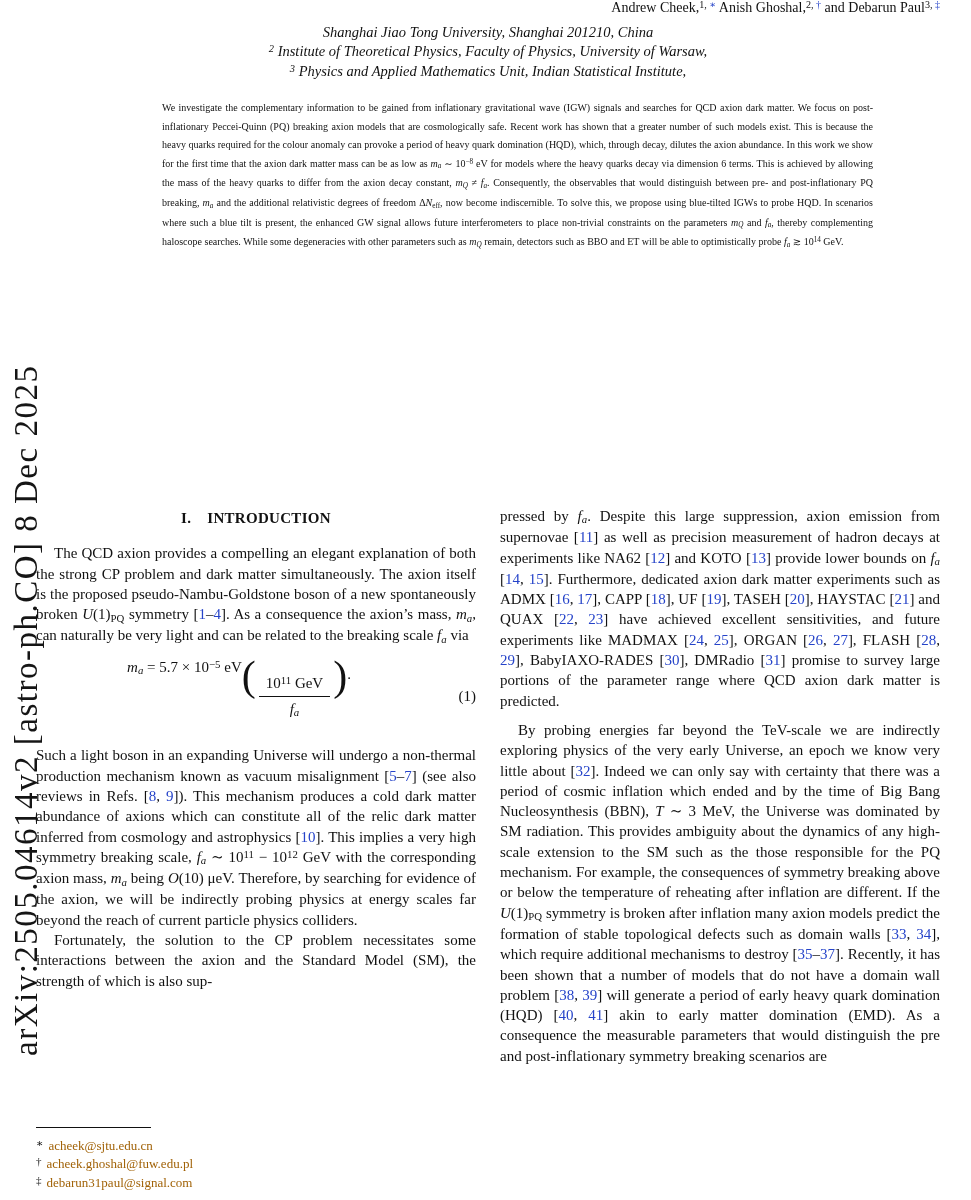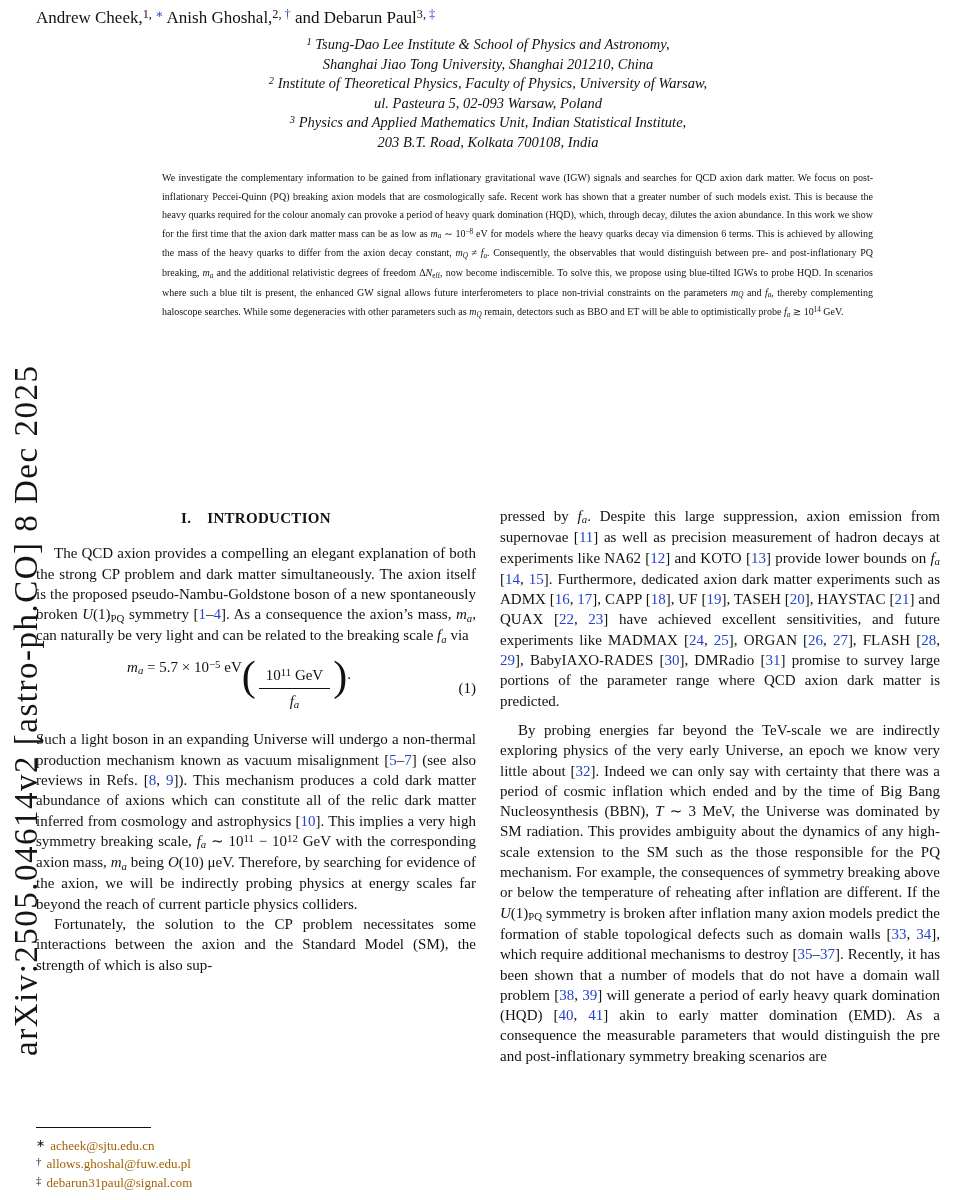--- a/index.html
+++ b/index.html
@@ -8,72 +8,69 @@
     font-family:"Liberation Serif","DejaVu Serif",serif;color:#111;
   }
   
   .banner{
     position:absolute;left:8px;top:1056px;transform:rotate(-90deg);transform-origin:0 0;
     white-space:nowrap;font-size:33px;letter-spacing:1.5px;color:#151515;
   }
   
   .content{position:absolute;left:36px;top:0;width:904px;}
   .title{text-align:center;font-weight:bold;font-size:19px;margin-top:4px;}
-  .authors{text-align:left;font-size:17px;margin-top:8px;}
+  .authors{text-align:right;font-size:14px;margin-top:0;}
   .affils{text-align:center;font-style:italic;font-size:14.5px;line-height:19px;margin-top:7px;}
   .affil-line{min-height:19px;}
   .abstract{margin:17px 67px 0 126px;text-align:justify;font-size:10px;line-height:18.6px;}
   
-  .columns{position:absolute;left:36px;top:500px;width:904px;height:692px;display:flex;gap:24px;font-family:Liberation Serif, serif;}
+  .columns{position:absolute;left:36px;top:500px;width:904px;height:692px;display:flex;gap:24px;}
   .col{width:443px;font-size:15px;line-height:20.3px;text-align:justify;}
   .col-left{position:relative;}
   .col-right{padding-top:6px;}
   .section-heading{text-align:center;font-weight:bold;font-size:15px;margin:8px 0 15px 0;letter-spacing:.3px;}
   .section-heading .num{margin-right:16px;}
   p.para{margin:0;text-indent:18px;}
   p.para.noindent{text-indent:0;}
   p.para.gap{margin-top:9px;}
   
   .m{font-style:italic;}
   .sup{font-size:.72em;position:relative;top:-.38em;}
   .sub{font-size:.72em;position:relative;top:.22em;}
   .msub{font-size:.72em;position:relative;top:.22em;font-style:italic;}
   .cite{color:#2543c9;}
   .link{color:#a16207;}
   
   .equation{display:flex;align-items:center;margin:10px 0 9px 0;}
   .eq-body{flex:1;display:flex;justify-content:center;}
   .eq-tag{width:34px;text-align:right;}
-  .frac{display:inline-block;text-align:center;margin:8px 3px;}
+  .frac{display:inline-block;text-align:center;margin:16px 3px;}
   .frac .num{display:block;padding:0 7px 2px 7px;border-bottom:1px solid #111;}
   .frac .den{display:block;padding-top:2px;}
   .paren{font-size:42px;line-height:1;font-weight:normal;position:relative;top:-2px;}
   .eq-period{position:relative;top:7px;}
   
   .fnblock{position:absolute;bottom:0;left:0;font-size:13px;line-height:16.5px;}
   .fnrule{width:115px;border-top:1px solid #111;margin-bottom:9px;}
   .fn{margin:0;padding:1px 0;}
   .fn .sym{font-size:11px;position:relative;top:-3px;margin-right:5px;}
 </style>
 </head>
 <body>
 
 <div class="page">
 
   <div class="banner">arXiv:2505.04614v2  [astro-ph.CO]  8 Dec 2025</div>
 
   <div class="content">
     <div class="authors"><span>Andrew Cheek,</span><span class="sup">1, </span><span class="sup cite">∗</span><span> Anish Ghoshal,</span><span class="sup">2, </span><span class="sup cite">†</span><span> and Debarun Paul</span><span class="sup">3, </span><span class="sup cite">‡</span></div>
     <div class="affils">
-      <div class="affil-line"><span class="sup">1</span><span> Tsung-Dao Lee Institute &amp; School of Physics and Astronomy,</span></div>
       <div class="affil-line"><span>Shanghai Jiao Tong University, Shanghai 201210, China</span></div>
       <div class="affil-line"><span class="sup">2</span><span> Institute of Theoretical Physics, Faculty of Physics, University of Warsaw,</span></div>
-      <div class="affil-line"><span>ul.  Pasteura 5, 02-093 Warsaw, Poland</span></div>
       <div class="affil-line"><span class="sup">3</span><span> Physics and Applied Mathematics Unit, Indian Statistical Institute,</span></div>
-      <div class="affil-line"><span>203 B.T. Road, Kolkata 700108, India</span></div>
     </div>
     <div class="abstract"><span>We investigate the complementary information to be gained from inflationary gravitational wave (IGW) signals and searches for QCD axion dark matter.  We focus on post-inflationary Peccei-Quinn (PQ) breaking axion models that are cosmologically safe.  Recent work has shown that a greater number of such models exist.  This is because the heavy quarks required for the colour anomaly can provoke a period of heavy quark domination (HQD), which, through decay, dilutes the axion abundance.  In this work we show for the first time that the axion dark matter mass can be as low as </span><span class="m">m</span><span class="msub">a</span><span> ∼ 10</span><span class="sup">−8</span><span> eV for models where the heavy quarks decay via dimension 6 terms. This is achieved by allowing the mass of the heavy quarks to differ from the axion decay constant, </span><span class="m">m</span><span class="msub">Q</span><span> ≠ </span><span class="m">f</span><span class="msub">a</span><span>. Consequently, the observables that would distinguish between pre- and post-inflationary PQ breaking, </span><span class="m">m</span><span class="msub">a</span><span> and the additional relativistic degrees of freedom Δ</span><span class="m">N</span><span class="sub">eff</span><span>, now become indiscernible. To solve this, we propose using blue-tilted IGWs to probe HQD. In scenarios where such a blue tilt is present, the enhanced GW signal allows future interferometers to place non-trivial constraints on the parameters </span><span class="m">m</span><span class="msub">Q</span><span> and </span><span class="m">f</span><span class="msub">a</span><span>, thereby complementing haloscope searches. While some degeneracies with other parameters such as </span><span class="m">m</span><span class="msub">Q</span><span> remain, detectors such as BBO and ET will be able to optimistically probe </span><span class="m">f</span><span class="msub">a</span><span> ≳ 10</span><span class="sup">14</span><span> GeV.</span></div>
   </div>
 
   <div class="columns">
 
     <div class="col col-left">
       <div class="section-heading">
         <span class="num">I.</span><span>INTRODUCTION</span>
       </div>
@@ -96,21 +93,21 @@
 
       <p class="para noindent"><span>Such a light boson in an expanding Universe will undergo a non-thermal production mechanism known as vacuum misalignment [</span><span class="cite">5</span><span>–</span><span class="cite">7</span><span>] (see also reviews in Refs. [</span><span class="cite">8</span><span>, </span><span class="cite">9</span><span>]). This mechanism produces a cold dark matter abundance of axions which can constitute all of the relic dark matter inferred from cosmology and astrophysics [</span><span class="cite">10</span><span>]. This implies a very high symmetry breaking scale, </span><span class="m">f</span><span class="msub">a</span><span> ∼ 10</span><span class="sup">11</span><span> − 10</span><span class="sup">12</span><span> GeV with the corresponding axion mass, </span><span class="m">m</span><span class="msub">a</span><span> being </span><span class="m">O</span><span>(10) μeV.  Therefore, by searching for evidence of the axion, we will be indirectly probing physics at energy scales far beyond the reach of current particle physics colliders.</span></p>
       <p class="para"><span>Fortunately, the solution to the CP problem necessitates some interactions between the axion and the Standard Model (SM), the strength of which is also sup-</span></p>
 
       <div class="fnblock">
         <div class="fnrule"></div>
         <p class="fn">
           <span class="sym">∗</span><span class="link">acheek@sjtu.edu.cn</span>
         </p>
         <p class="fn">
-          <span class="sym">†</span><span class="link">allows.ghoshal@fuw.edu.pl</span>
+          <span class="sym">†</span><span class="link">acheek.ghoshal@fuw.edu.pl</span>
         </p>
         <p class="fn">
           <span class="sym">‡</span><span class="link">debarun31paul@signal.com</span>
         </p>
       </div>
     </div>
 
     <div class="col col-right">
       <p class="para noindent"><span>pressed by </span><span class="m">f</span><span class="msub">a</span><span>. Despite this large suppression, axion emission from supernovae [</span><span class="cite">11</span><span>] as well as precision measurement of hadron decays at experiments like NA62 [</span><span class="cite">12</span><span>] and KOTO [</span><span class="cite">13</span><span>] provide lower bounds on </span><span class="m">f</span><span class="msub">a</span><span> [</span><span class="cite">14</span><span>, </span><span class="cite">15</span><span>].  Furthermore, dedicated axion dark matter experiments such as ADMX [</span><span class="cite">16</span><span>, </span><span class="cite">17</span><span>], CAPP [</span><span class="cite">18</span><span>], UF [</span><span class="cite">19</span><span>], TASEH [</span><span class="cite">20</span><span>], HAYSTAC [</span><span class="cite">21</span><span>] and QUAX [</span><span class="cite">22</span><span>, </span><span class="cite">23</span><span>] have achieved excellent sensitivities, and future experiments like MADMAX [</span><span class="cite">24</span><span>, </span><span class="cite">25</span><span>], ORGAN [</span><span class="cite">26</span><span>, </span><span class="cite">27</span><span>], FLASH [</span><span class="cite">28</span><span>, </span><span class="cite">29</span><span>], BabyIAXO-RADES [</span><span class="cite">30</span><span>], DMRadio [</span><span class="cite">31</span><span>] promise to survey large portions of the parameter range where QCD axion dark matter is predicted.</span></p>
       <p class="para gap"><span>By probing energies far beyond the TeV-scale we are indirectly exploring physics of the very early Universe, an epoch we know very little about [</span><span class="cite">32</span><span>].  Indeed we can only say with certainty that there was a period of cosmic inflation which ended and by the time of Big Bang Nucleosynthesis (BBN), </span><span class="m">T</span><span> ∼ 3 MeV, the Universe was dominated by SM radiation. This provides ambiguity about the dynamics of any high-scale extension to the SM such as the those responsible for the PQ mechanism.  For example, the consequences of symmetry breaking above or below the temperature of reheating after inflation are different. If the </span><span class="m">U</span><span>(1)</span><span class="sub">PQ</span><span> symmetry is broken after inflation many axion models predict the formation of stable topological defects such as domain walls [</span><span class="cite">33</span><span>, </span><span class="cite">34</span><span>], which require additional mechanisms to destroy [</span><span class="cite">35</span><span>–</span><span class="cite">37</span><span>].  Recently, it has been shown that a number of models that do not have a domain wall problem [</span><span class="cite">38</span><span>, </span><span class="cite">39</span><span>] will generate a period of early heavy quark domination (HQD) [</span><span class="cite">40</span><span>, </span><span class="cite">41</span><span>] akin to early matter domination (EMD). As a consequence the measurable parameters that would distinguish the pre and post-inflationary symmetry breaking scenarios are</span></p>

